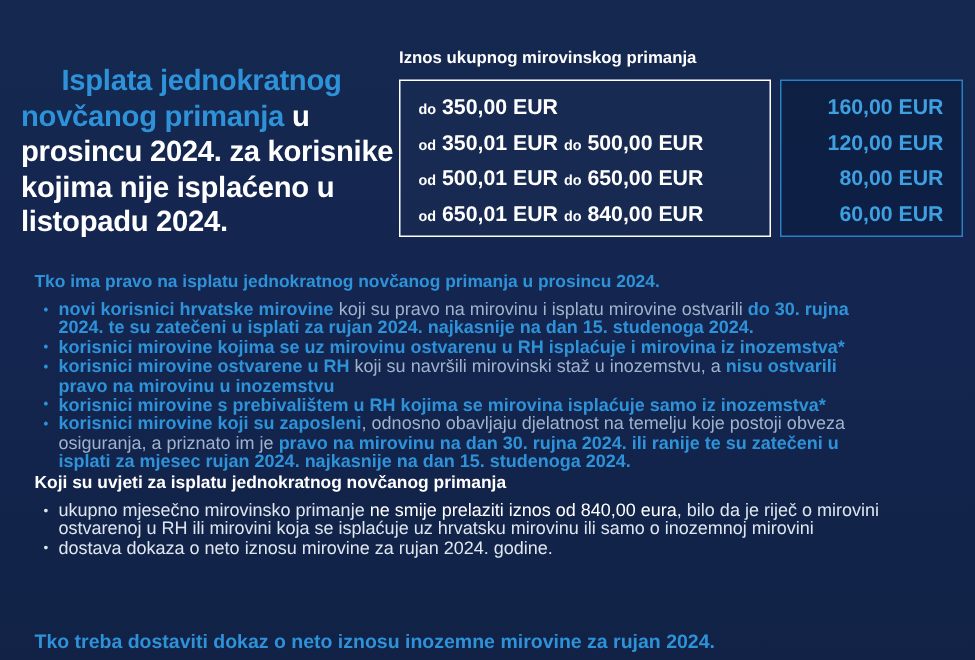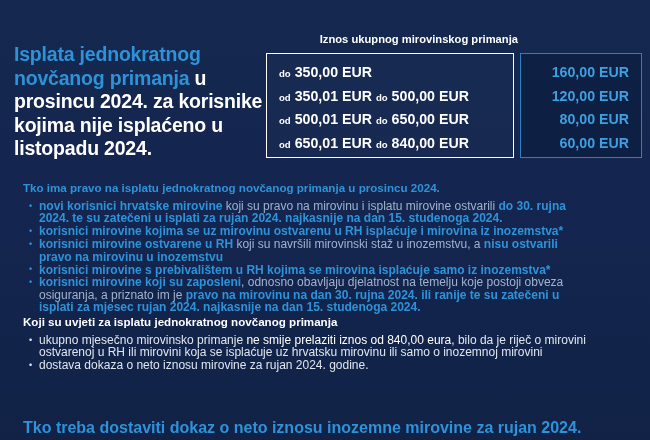--- a/index.html
+++ b/index.html
@@ -35,35 +35,36 @@
     top: 43px;
     width: 250px;
     font-size: 19.5px;
     line-height: 23.5px;
     font-weight: bold;
     color: #ffffff;
     letter-spacing: -0.2px;
   }
   .hero-title .accent {
     color: #2e92d8;
+    margin-left: 27px;
   }
 
   .table-wrap {
     position: absolute;
     left: 266px;
     top: 14px;
     width: 376px;
     height: 150px;
   }
   .col-head-left {
     position: absolute;
     left: 0;
     top: 19px;
     width: 252px;
-    text-align: right;
+    text-align: left;
     font-size: 11.2px;
     font-weight: bold;
     color: #ffffff;
     line-height: 13px;
   }
   .col-head-right {
     position: absolute;
     left: 254px;
     top: 6px;
     width: 122px;
@@ -174,21 +175,21 @@
   .grey-list li .bold {
     color: #ffffff;
     font-weight: normal;
     text-align: right;
   }
 
   .footer-heading {
     position: absolute;
     left: 23px;
     top: 420px;
-    font-size: 16px;
+    font-size: 13px;
     font-weight: bold;
     color: #2e92d8;
     line-height: 15px;
   }
 </style>
 </head>
 <body>
 
 <div class="infographic">
 

